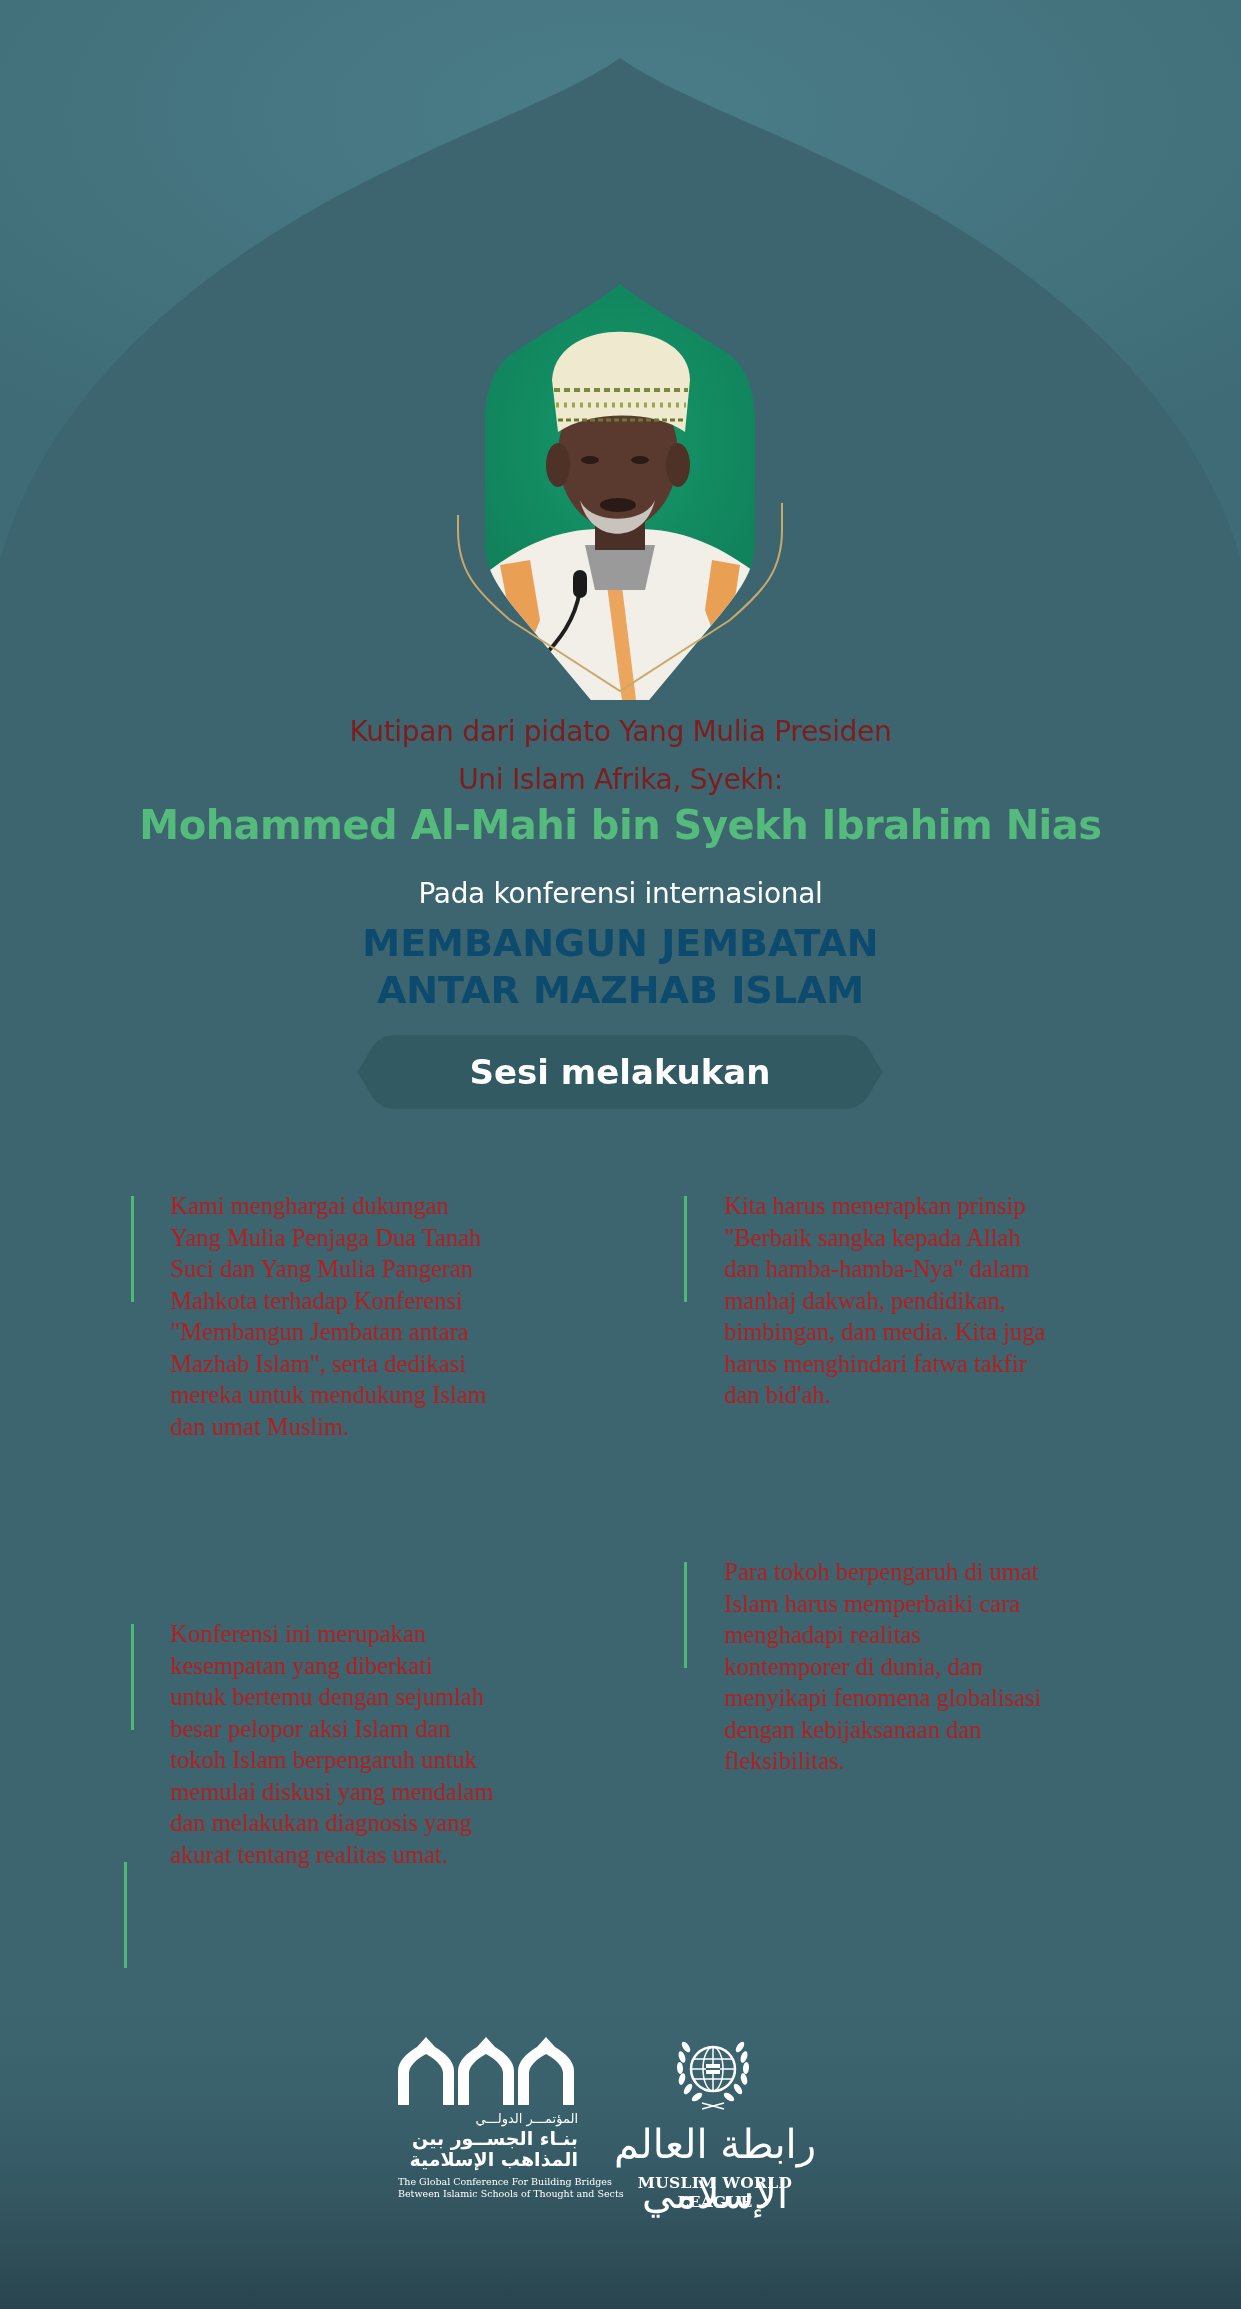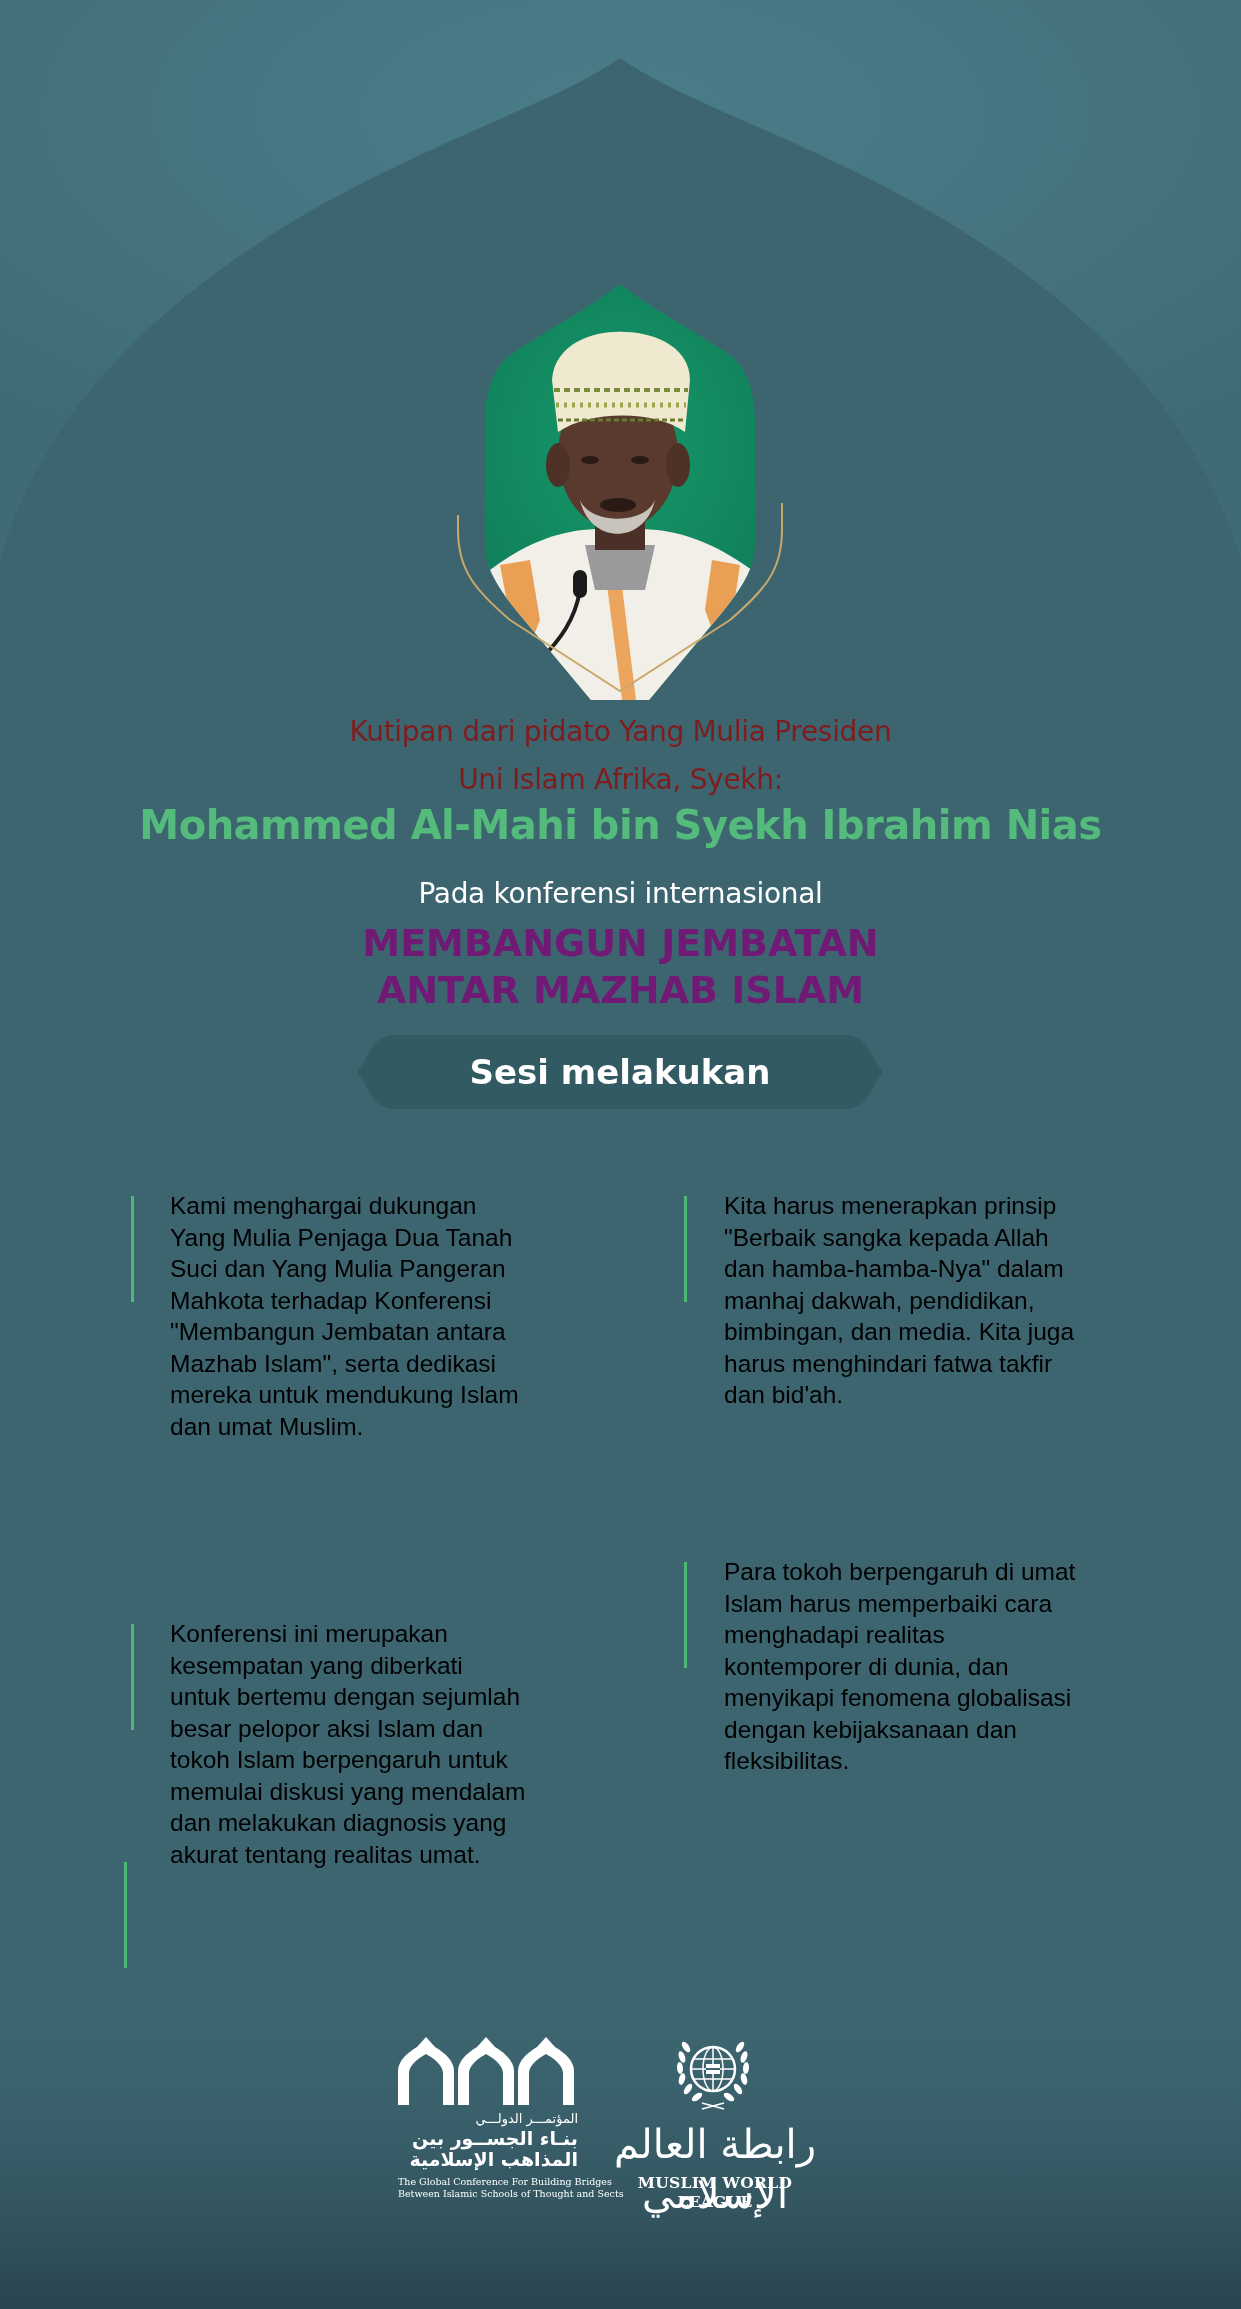--- a/index.html
+++ b/index.html
@@ -10,28 +10,28 @@
     background: linear-gradient(180deg, #3f6d78 0%, #3c6670 30%, #3c6570 80%, #2a4650 100%);
     color: #ffffff;
   }
   .bg-svg { position: absolute; left: 0; top: 0; width: 1241px; height: 2309px; }
   .abs { position: absolute; }
   .center-text { left: 0; width: 1241px; text-align: center; }
 
   .intro { font-family: "DejaVu Sans", sans-serif; font-size: 28px; line-height: 48px; color: #7f1d1d; letter-spacing: -0.3px; }
   .name { font-family: "DejaVu Sans", sans-serif; font-weight: bold; font-size: 40px; color: #55bb7c; letter-spacing: -0.5px; }
   .conf-intro { font-family: "DejaVu Sans", sans-serif; font-size: 28px; color: #ffffff; letter-spacing: -0.3px; }
-  .conf-title { font-family: "DejaVu Sans", sans-serif; font-weight: bold; font-size: 38px; line-height: 47px; color: #701a75; letter-spacing: 0px; }
+  .conf-title { font-family: "DejaVu Sans", sans-serif; font-weight: bold; font-size: 38px; line-height: 47px; color: #0c4a6e; letter-spacing: 0px; }
 
   .badge { left: 357px; top: 1035px; width: 526px; height: 74px; }
   .badge-label { position: absolute; left: 0; top: 0; width: 526px; height: 74px; display: flex; align-items: center; justify-content: center; font-family: "DejaVu Sans", sans-serif; font-weight: bold; font-size: 34px; color: #ffffff; }
 
   .quote { position: absolute; }
   .quote .bar { position: absolute; left: 0; width: 3px; background: #4fb878; }
-  .quote .txt { position: absolute; font-family: Liberation Sans, sans-serif; font-size: 24.5px; line-height: 31.5px; color: #000000; white-space: pre-line; }
+  .quote .txt { position: absolute; font-family: Liberation Serif, serif; font-size: 24.5px; line-height: 31.5px; color: #b91c1c; white-space: pre-line; }
 
   .logo-text-ar { font-family: "DejaVu Sans", sans-serif; color: #ffffff; font-weight: bold; text-align: right; direction: rtl; }
   .logo-sub { font-family: "DejaVu Serif", serif; color: #ffffff; font-size: 9.5px; line-height: 14px; text-align: left; white-space: nowrap; }
   .mwl-ar { font-family: "DejaVu Serif", serif; font-size: 40px; color: #ffffff; text-align: center; direction: rtl; }
   .mwl-en { font-family: "DejaVu Serif", serif; font-weight: bold; font-size: 15.5px; color: #ffffff; text-align: center; letter-spacing: 0.3px; }
 </style>
 </head>
 <body>
 
 <svg class="bg-svg" viewBox="0 0 1241 2309" xmlns="http://www.w3.org/2000/svg">

